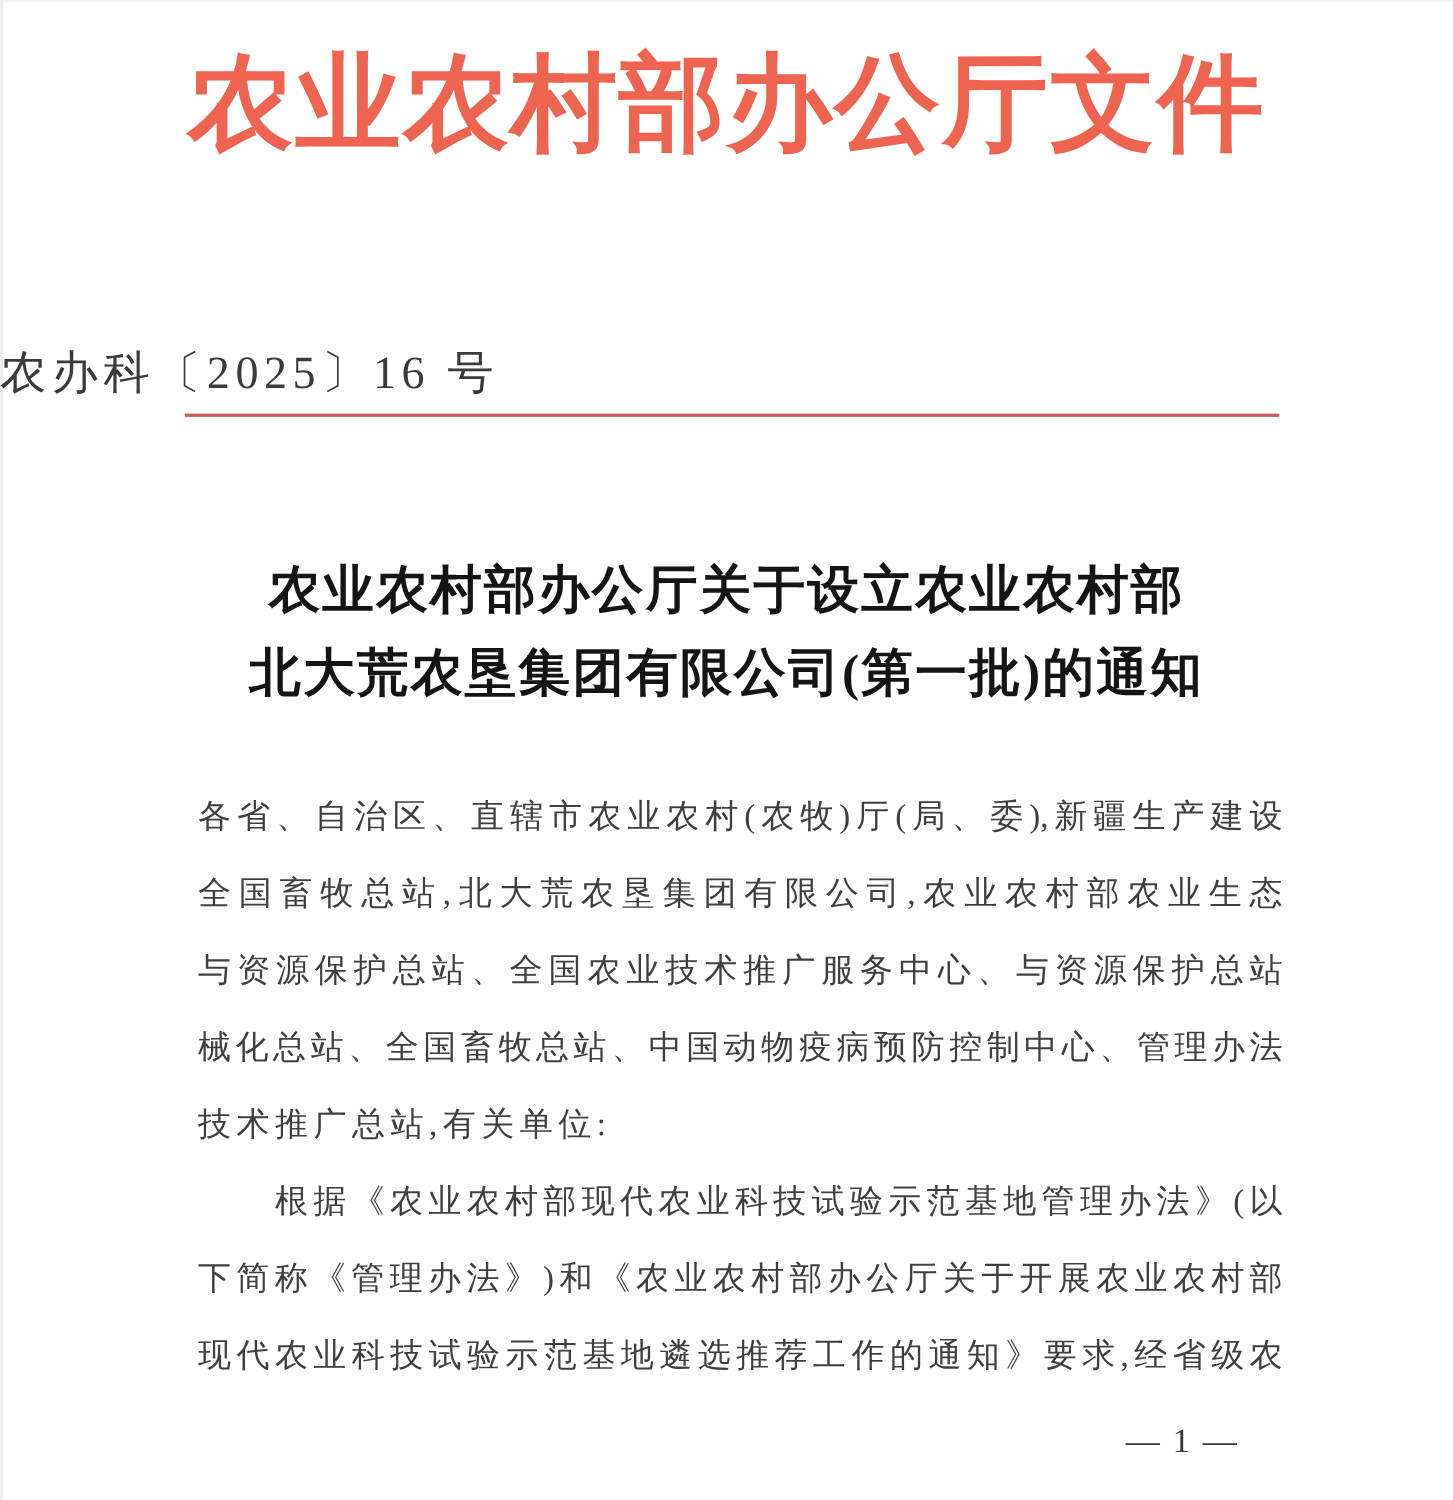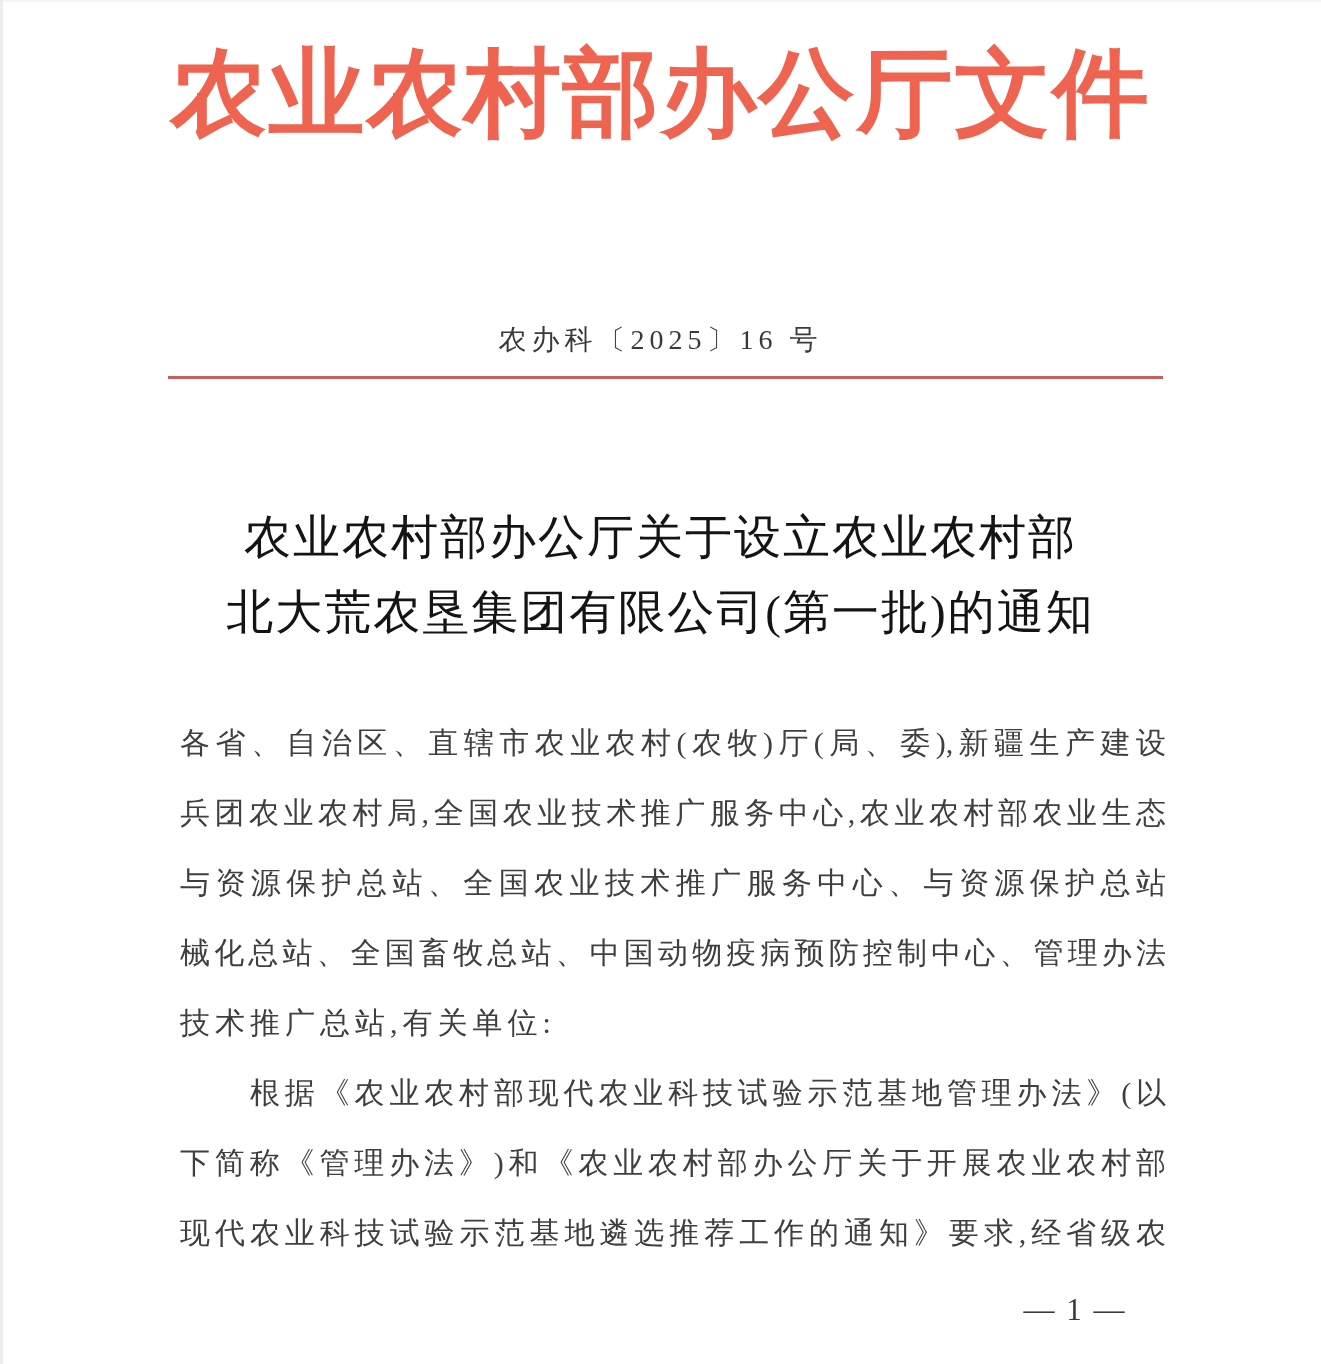--- a/index.html
+++ b/index.html
@@ -29,22 +29,21 @@
     color: var(--header-red, #ef6450);
     letter-spacing: 2px;
     white-space: nowrap;
   }
   
   .doc-number {
     position: absolute;
     top: 318px;
     left: 0;
     width: 100%;
-    text-align: center;
-    font-size: 28px;
+    font-size: 42px;
     line-height: 44px;
     color: #3a3a3a;
     letter-spacing: 5px;
     white-space: nowrap;
   }
   
   .red-line {
     position: absolute;
     top: 376px;
     left: 168px;
@@ -52,21 +51,21 @@
     height: 3px;
     background: var(--divider-red, #c9605f);
   }
   
   .doc-title {
     position: absolute;
     top: 500px;
     left: 0;
     width: 100%;
     text-align: center;
-    font-weight: normal;
+    font-weight: bold;
     color: #141414;
     font-size: 47px;
     line-height: 75px;
     letter-spacing: 2px;
     white-space: nowrap;
   }
   
   .doc-body {
     position: absolute;
     top: 708px;
@@ -117,21 +116,21 @@
 
   <div class="red-line"></div>
 
   <div class="doc-title">
     <div>农业农村部办公厅关于设立农业农村部</div>
     <div>北大荒农垦集团有限公司(第一批)的通知</div>
   </div>
 
   <div class="doc-body">
     <div class="line">各省、自治区、直辖市农业农村(农牧)厅(局、委),新疆生产建设</div>
-    <div class="line">兵团农业农村局,全国农业技术推广服务中心,农业农村部农业生态</div>
+    <div class="line">全国畜牧总站,北大荒农垦集团有限公司,农业农村部农业生态</div>
     <div class="line">与资源保护总站、全国农业技术推广服务中心、与资源保护总站</div>
     <div class="line">械化总站、全国畜牧总站、中国动物疫病预防控制中心、管理办法</div>
     <div class="line short">技术推广总站,有关单位:</div>
     <div class="line indent">根据《农业农村部现代农业科技试验示范基地管理办法》(以</div>
     <div class="line">下简称《管理办法》)和《农业农村部办公厅关于开展农业农村部</div>
     <div class="line">现代农业科技试验示范基地遴选推荐工作的通知》要求,经省级农</div>
   </div>
 
   <div class="page-number">— 1 —</div>
 

